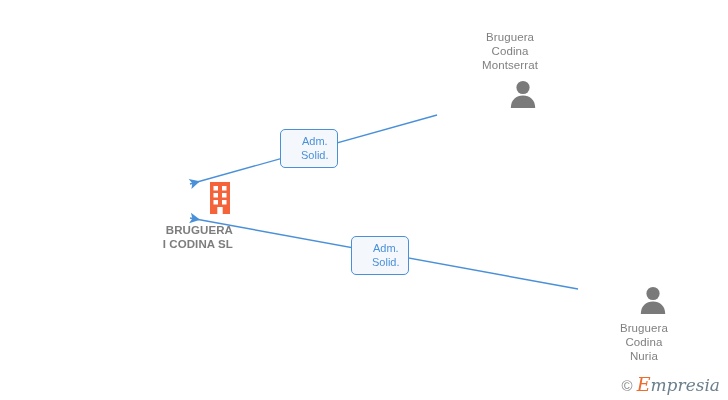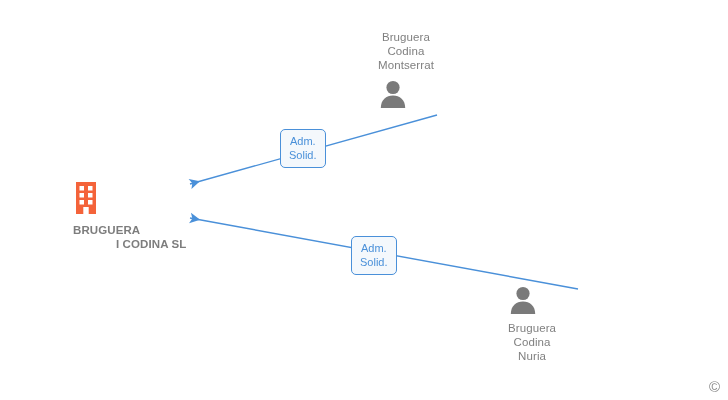--- a/index.html
+++ b/index.html
@@ -23,21 +23,21 @@
     top: 0;
     width: 728px;
     height: 400px;
   }
 
   
   .node {
     position: absolute;
     display: flex;
     flex-direction: column;
-    align-items: flex-start;
+    align-items: flex-end;
     width: 160px;
     margin-left: -80px;
   }
   .node-label {
     text-align: center;
     color: #808080;
     font-size: 11.5px;
     line-height: 14px;
     white-space: pre-line;
     letter-spacing: 0.1px;
@@ -63,21 +63,21 @@
   .edge-label {
     position: absolute;
     box-sizing: border-box;
     background: #f4f8fc;
     border: 1px solid #4a90d9;
     border-radius: 5px;
     color: #4a90d9;
     font-size: 11px;
     line-height: 14px;
     text-align: center;
-    padding: 4px 8px 5px 8px;
+    padding: 4px 8px 5px 20px;
     white-space: pre-line;
   }
 
   
   #watermark {
     position: absolute;
     right: 8px;
     bottom: 6px;
     display: flex;
     align-items: center;
@@ -160,15 +160,16 @@
         <path d="M2.8,30 C2.8,21.6 8.2,17.4 15,17.4 C21.8,17.4 27.2,21.6 27.2,30 Z" fill="#7a7a7a"></path>
       </svg>
     </span>
     <div class="node-label">Bruguera
 Codina
 Nuria</div>
   </div>
 
   <div id="watermark">
     <span class="copyright">©</span>
+    <span class="brand"><span class="brand-initial">E</span><span>mpresia</span></span>
   </div>
 
 </div>
 
 </body></html>

